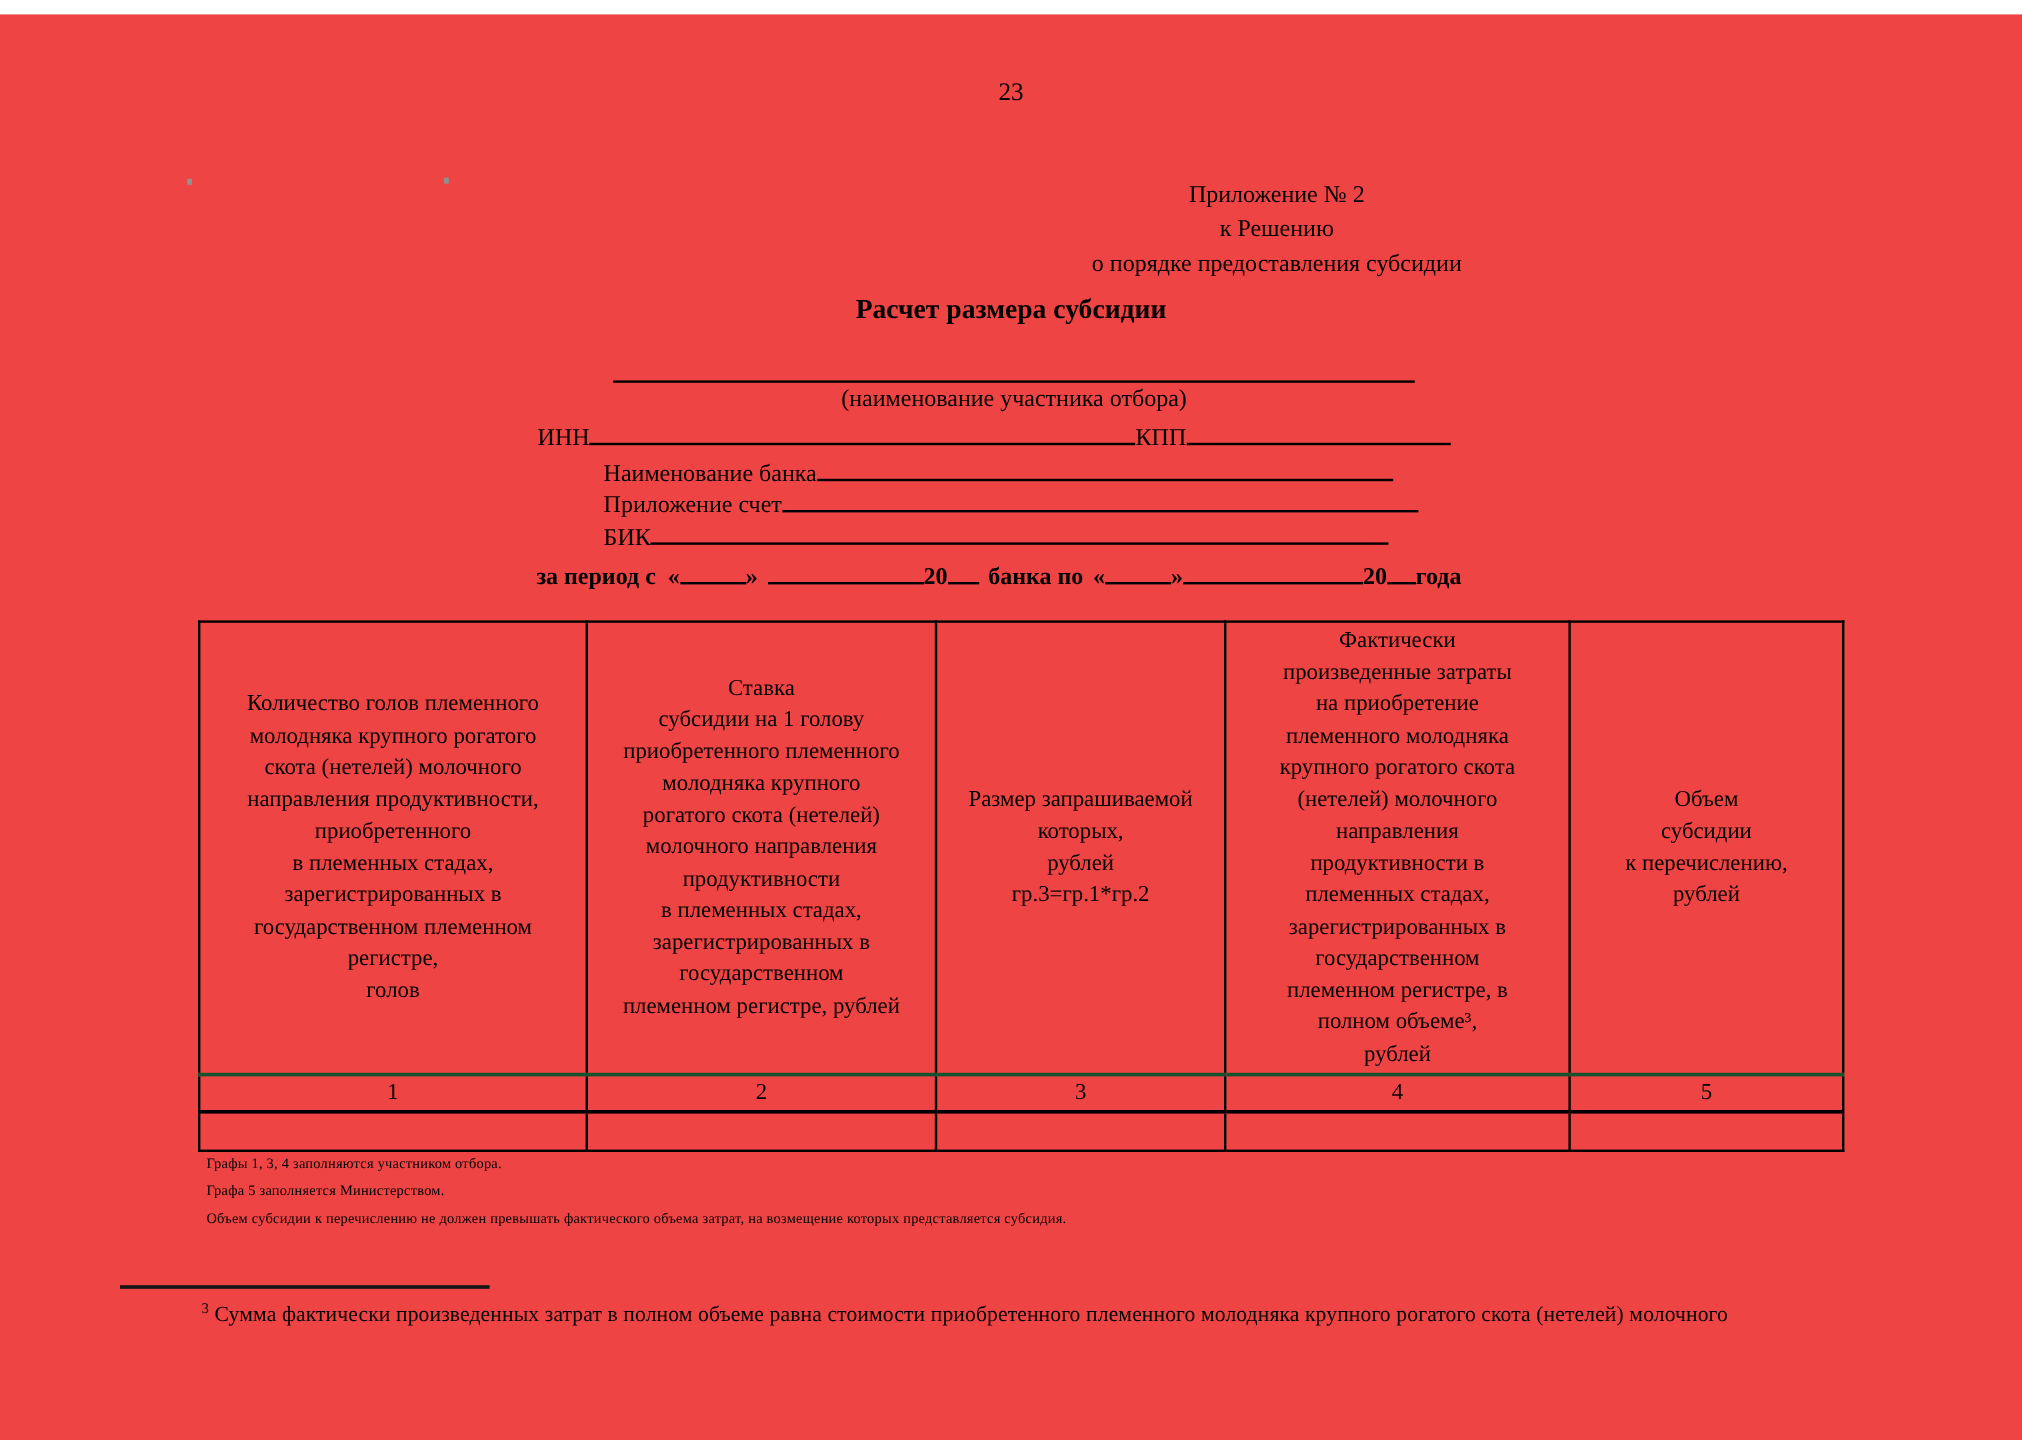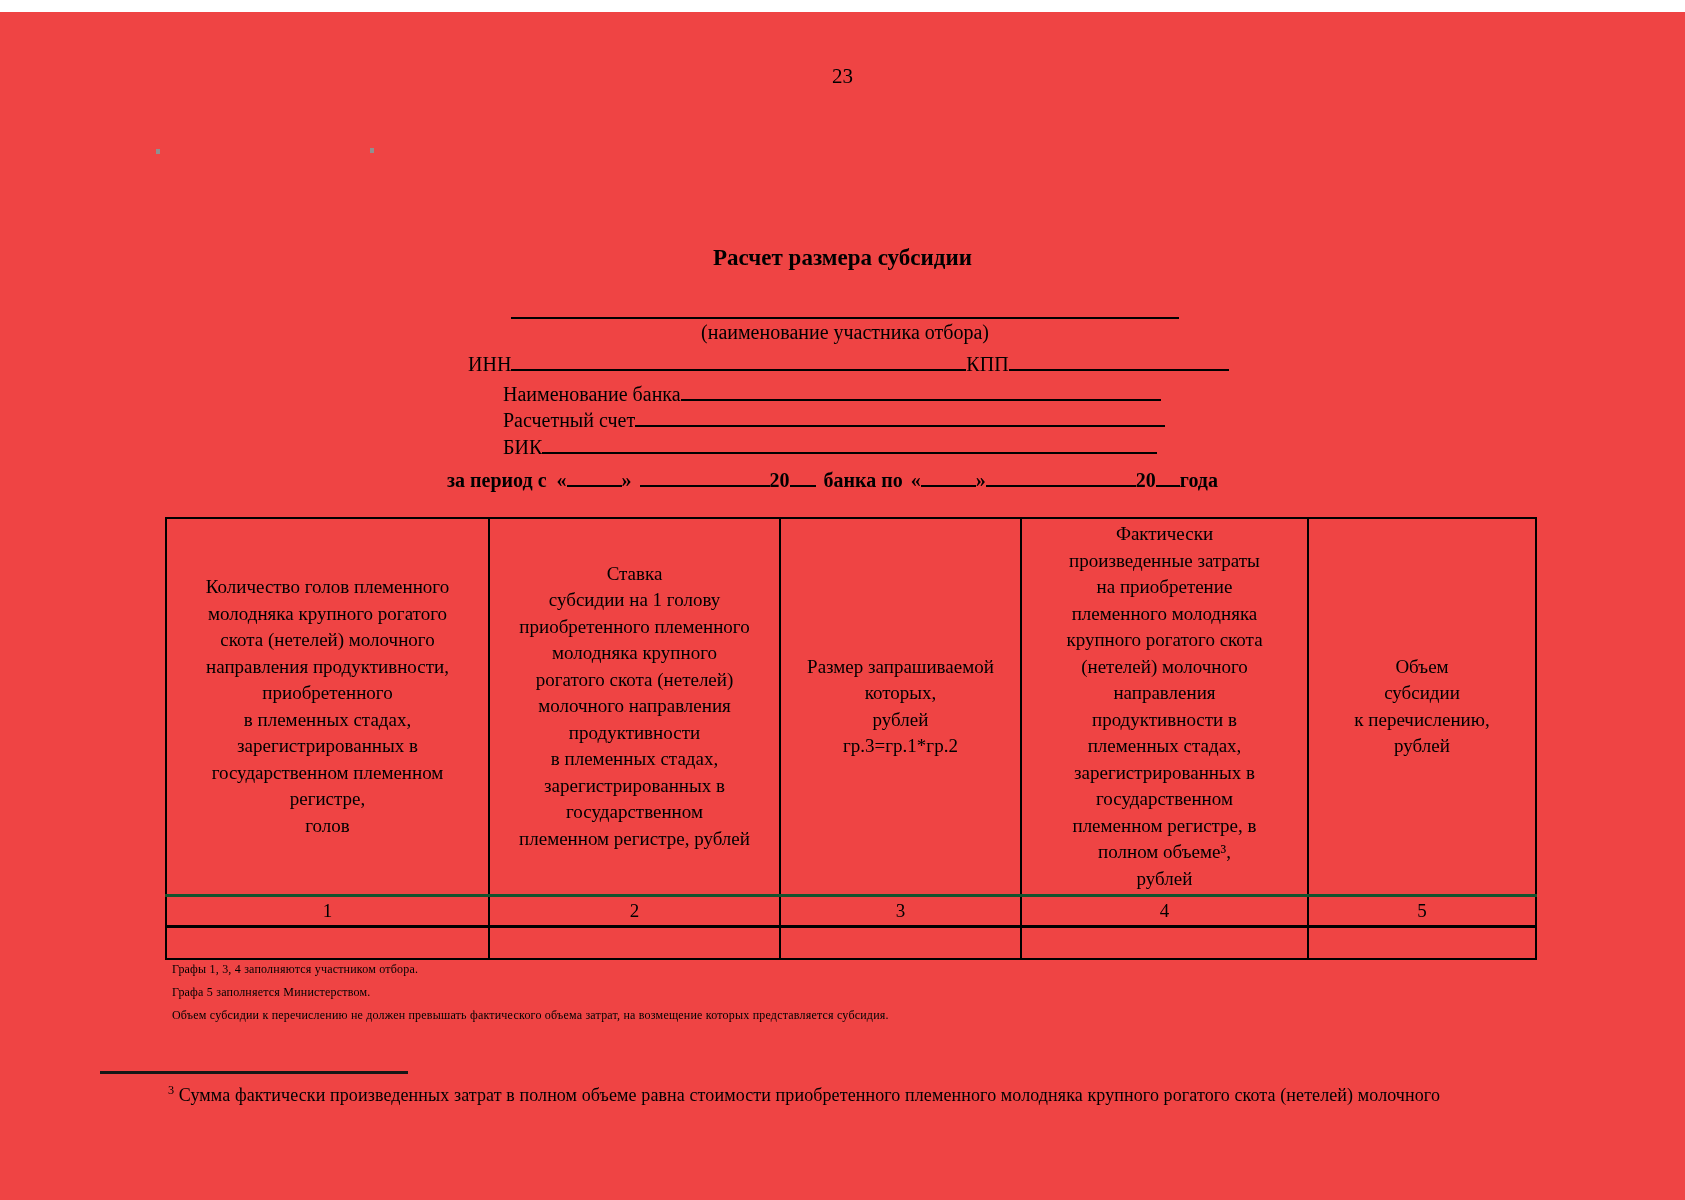--- a/index.html
+++ b/index.html
@@ -32,21 +32,21 @@
     position:absolute;top:309px;left:511px;width:668px;
     text-align:center;font-size:20px;
   }
   .form-row{
     position:absolute;font-size:20px;white-space:nowrap;line-height:24px;
   }
   .blank{
     display:inline-block;height:20px;
     border-bottom:2px solid #000;
   }
-  .row-inn{top:337px;left:468px;}
+  .row-inn{top:337px;left:448px;}
   .row-bank{top:367px;left:503px;text-align:right;}
   .row-account{top:393px;left:503px;}
   .row-bik{top:420px;left:503px;}
   .row-period{top:453px;left:447px;font-weight:700;}
   .b-inn{width:455px;}
   .b-kpp{width:220px;}
   .b-bank{width:480px;}
   .b-account{width:530px;}
   .b-bik{width:615px;}
   .b-day{width:55px;}
@@ -92,36 +92,41 @@
 </head>
 <body>
 
 <div class="page">
 
   <div class="speck speck-1"></div>
   <div class="speck speck-2"></div>
 
   <div class="page-number">23</div>
 
+  <div class="appendix">
+    <div>Приложение № 2</div>
+    <div>к Решению</div>
+    <div>о порядке предоставления субсидии</div>
+  </div>
 
   <h1 class="doc-title">Расчет размера субсидии</h1>
 
   <div class="name-blank"></div>
   <div class="name-caption">(наименование участника отбора)</div>
 
   <div class="form-row row-inn">
     <span>ИНН</span><span class="blank b-inn"></span><span>КПП</span><span class="blank b-kpp"></span>
   </div>
 
   <div class="form-row row-bank">
     <span>Наименование банка</span><span class="blank b-bank"></span>
   </div>
 
   <div class="form-row row-account">
-    <span>Расчетный счет</span><span class="blank b-account"></span>
+    <span>Приложение счет</span><span class="blank b-account"></span>
   </div>
 
   <div class="form-row row-bik">
     <span>БИК</span><span class="blank b-bik"></span>
   </div>
 
   <div class="form-row row-period">
     <span>за период с</span><span class="ml10">«</span><span class="blank b-day"></span><span>»</span><span class="blank b-month1 ml8"></span><span>20</span><span class="blank b-yr1"></span><span class="ml8">банка по</span><span class="ml8">«</span><span class="blank b-day"></span><span>»</span><span class="blank b-month2"></span><span>20</span><span class="blank b-yr2"></span><span>года</span>
   </div>
 

